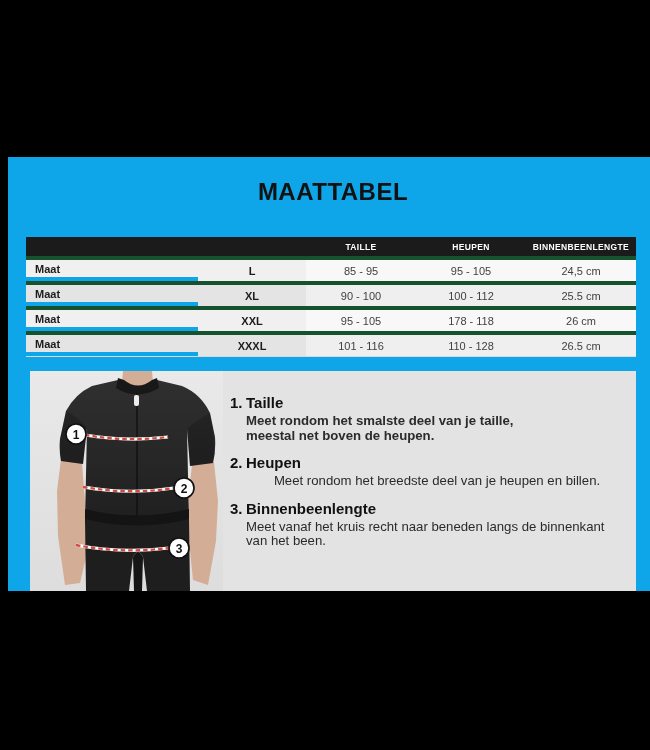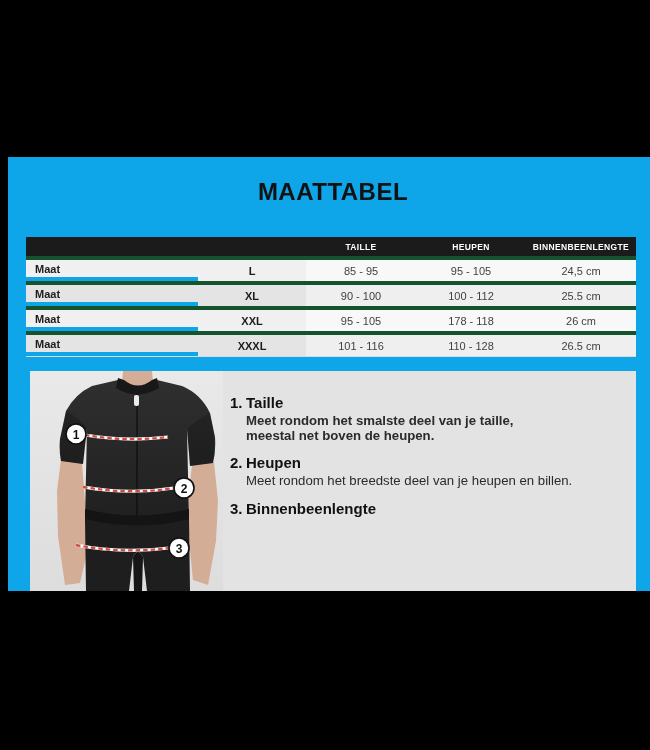--- a/index.html
+++ b/index.html
@@ -33,21 +33,21 @@
         font-size:9.3px;font-weight:500;color:#1a1a1a;}
 
   .panel{position:absolute;left:22px;top:214px;width:606px;height:220px;background:#e3e3e3;}
   .photo{position:absolute;left:0;top:0;width:193px;height:220px;}
 
   .guide{position:absolute;left:200px;top:23px;width:398px;}
   .step-title{display:flex;font-size:15px;font-weight:700;color:#111;line-height:18px;}
   .step-num{width:16px;flex:0 0 16px;}
   .step-desc{margin:2px 0 11px 16px;font-size:13.2px;color:#2b2b2b;line-height:1.1;}
   .step-desc.w1{max-width:300px;font-weight:bold;}
-  .step-desc.w2{max-width:385px;}
+  .step-desc.w2{max-width:385px;text-align:center;}
   .step-desc.w3{max-width:385px;}
 </style>
 </head>
 <body>
 
 <div class="page">
   <div class="bar-top"></div>
 
   <div class="content">
     <div class="title">MAATTABEL</div>
@@ -162,19 +162,20 @@
             <span class="step-num">2.</span>
             <span>Heupen</span>
           </div>
           <div class="step-desc w2">Meet rondom het breedste deel van je heupen en billen.</div>
         </div>
         <div class="step">
           <div class="step-title">
             <span class="step-num">3.</span>
             <span>Binnenbeenlengte</span>
           </div>
+          <div class="step-desc w3">Meet vanaf het kruis recht naar beneden langs de binnenkant van het been.</div>
         </div>
       </div>
     </div>
   </div>
 
   <div class="bar-bottom"></div>
 </div>
 
 </body></html>

